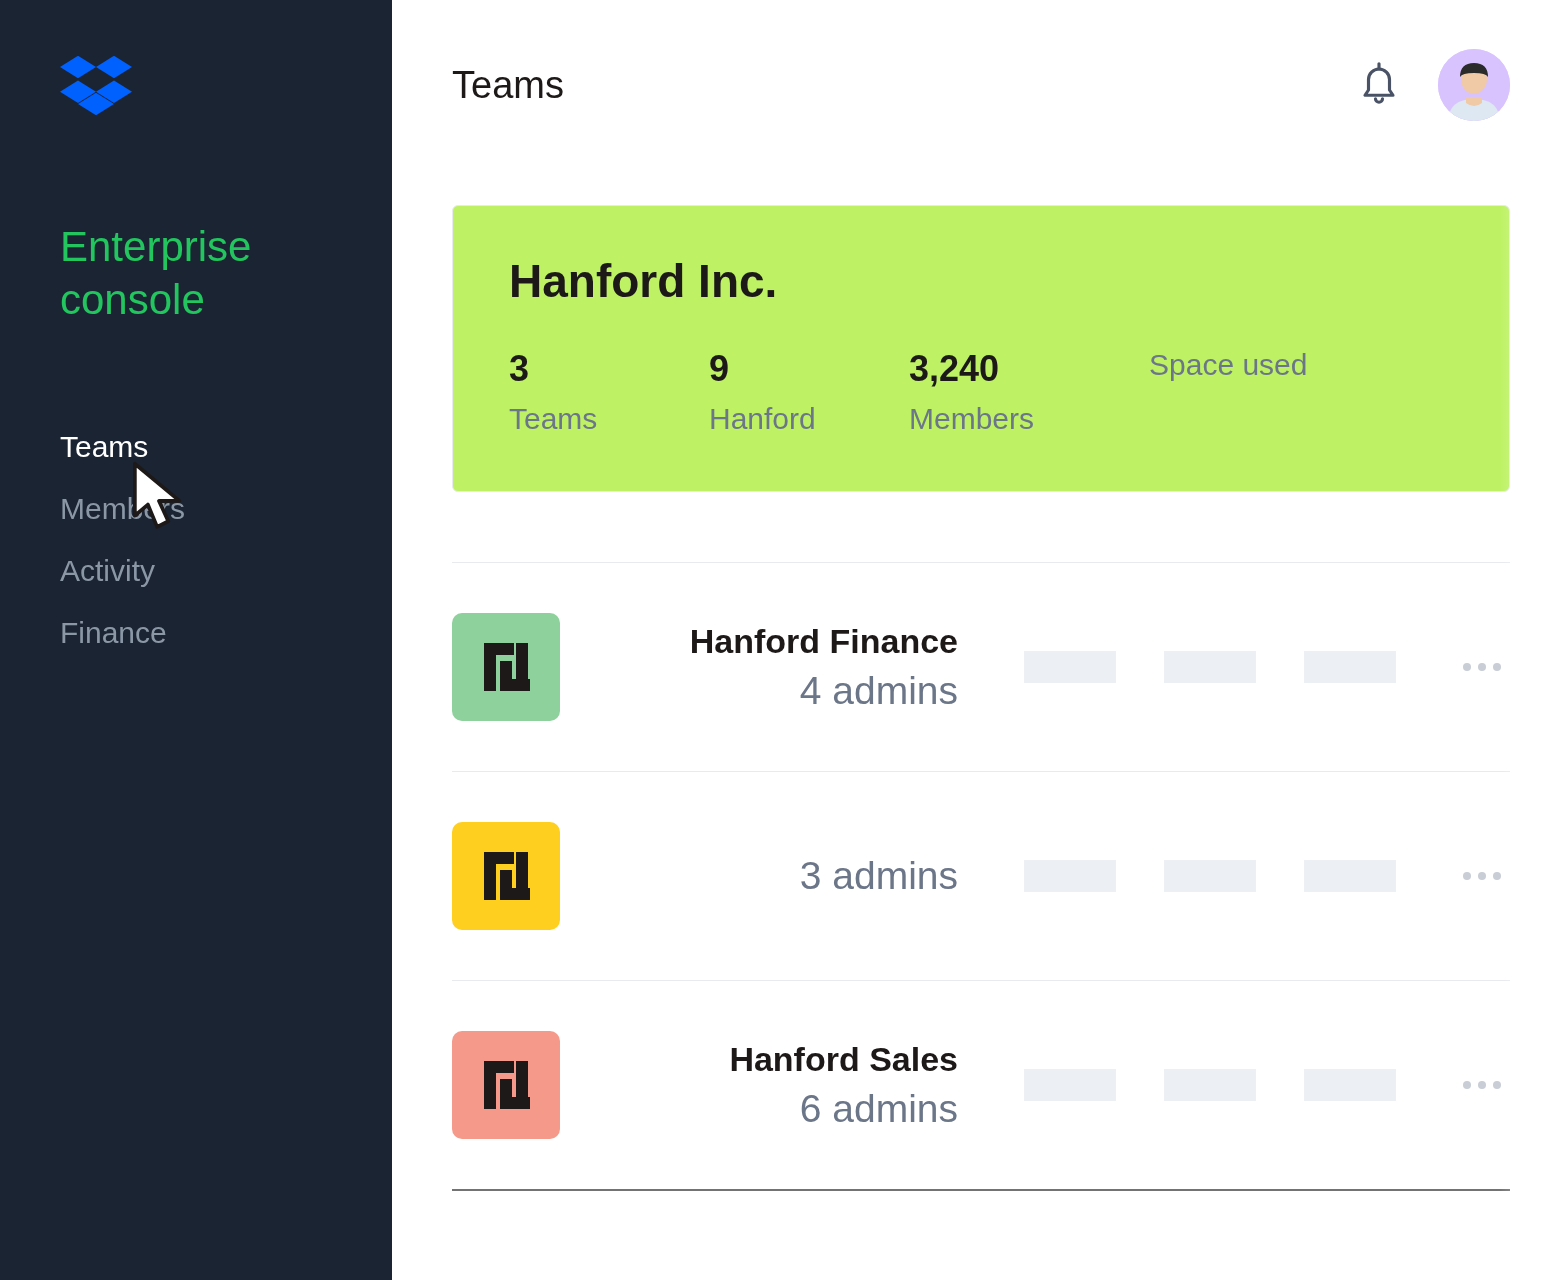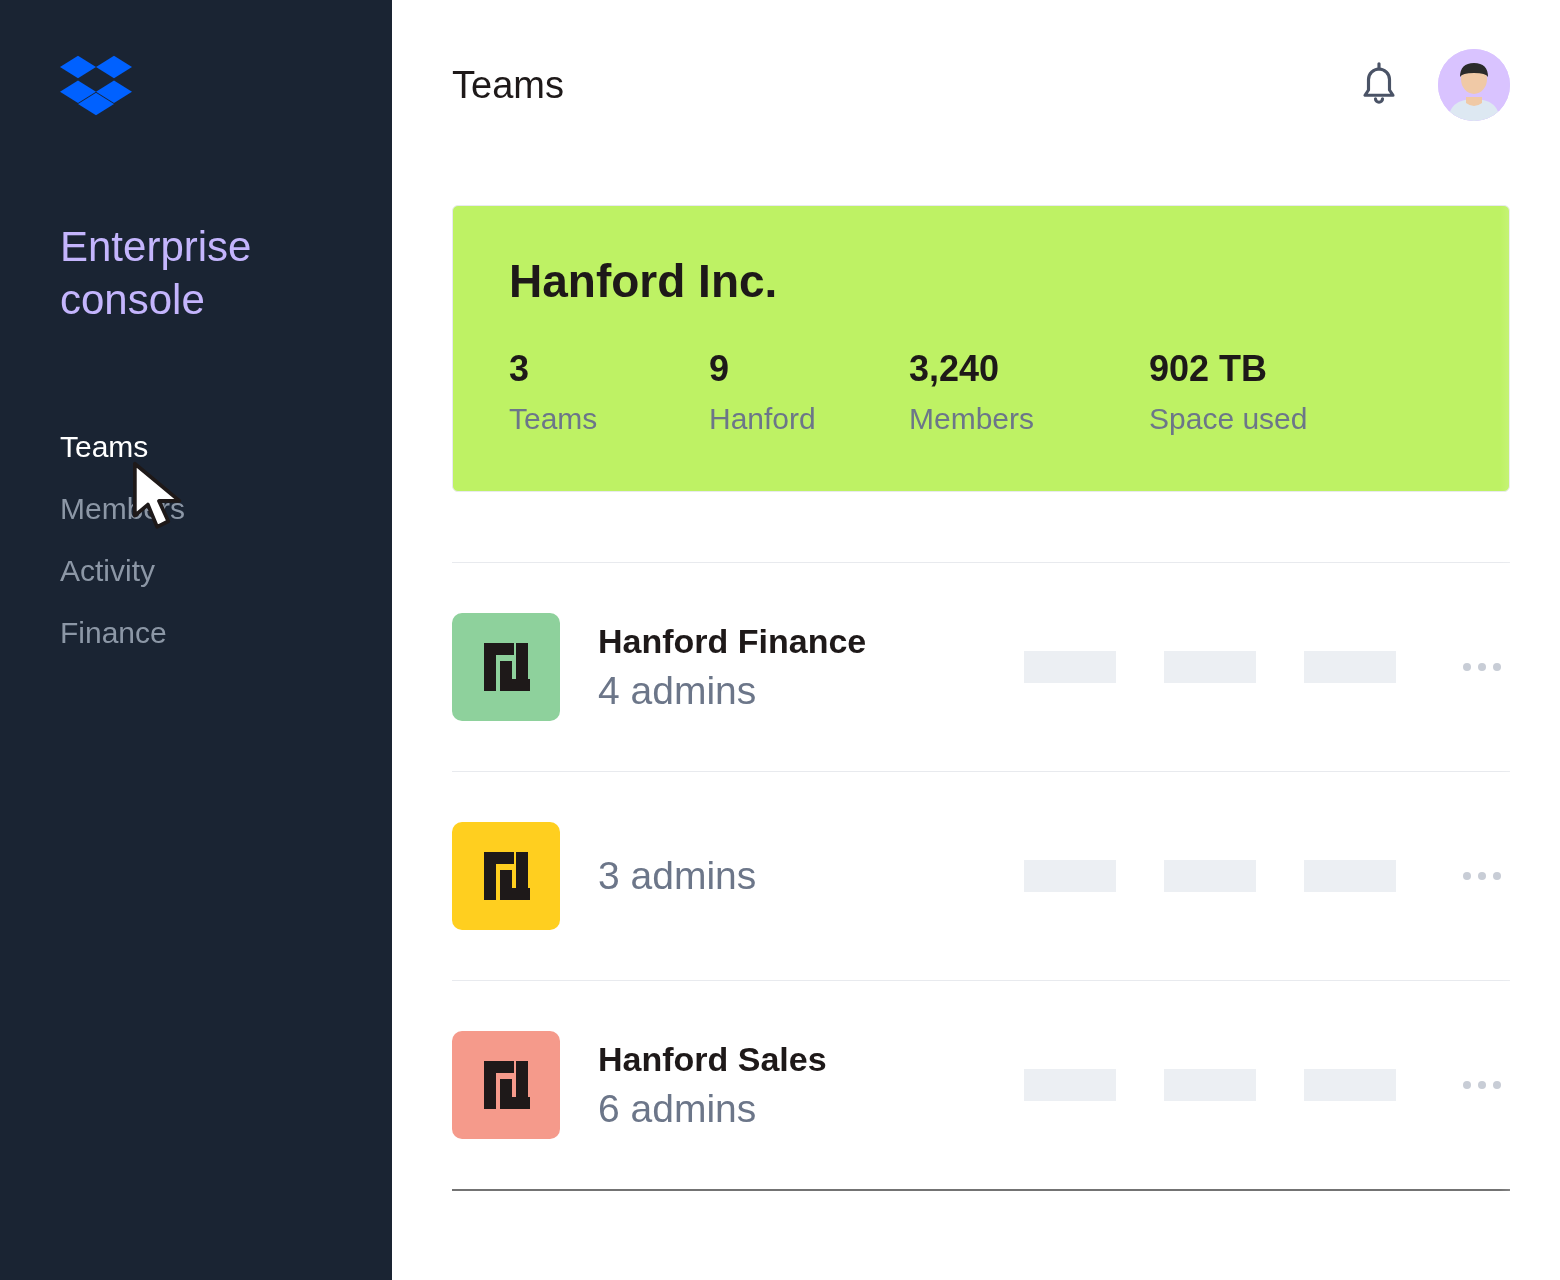--- a/index.html
+++ b/index.html
@@ -15,21 +15,21 @@
   
   .sidebar {
     width: 392px;
     height: 100%;
     background: #1a2433;
     padding: 55px 60px;
     flex-shrink: 0;
   }
   .logo { margin-bottom: 100px; }
   .app-title {
-    color: #c4b5fd;
+    color: #22c55e;
     font-size: 42px;
     font-weight: 400;
     line-height: 1.25;
     margin-bottom: 90px;
   }
   .nav { list-style: none; }
   .nav li {
     color: #8c97a6;
     font-size: 30px;
     font-weight: 400;
@@ -107,21 +107,21 @@
   .team-row:last-child { border-bottom: 2px solid #737373; }
   .team-icon {
     width: 108px; height: 108px;
     border-radius: 10px;
     display: flex; align-items: center; justify-content: center;
     flex-shrink: 0;
   }
   .team-icon.green  { background: #8ed19c; }
   .team-icon.yellow { background: #ffcf1f; }
   .team-icon.salmon { background: #f59a8b; }
-  .team-info { width: 360px; flex-shrink: 0; }
+  .team-info { width: 360px; flex-shrink: 0; text-align: right; }
   .team-name {
     font-size: 34px;
     font-weight: 700;
     color: #1e1919;
     margin-bottom: 8px;
   }
   .team-sub {
     font-size: 39px;
     color: #6c7689;
   }
@@ -225,21 +225,20 @@
       </div>
       <div class="stat">
         <div class="stat-value">9</div>
         <div class="stat-label">Hanford</div>
       </div>
       <div class="stat">
         <div class="stat-value">3,240</div>
         <div class="stat-label">Members</div>
       </div>
       <div class="stat">
-        <div class="stat-value">902 TB</div>
         <div class="stat-label">Space used</div>
       </div>
     </div>
   </section>
 
   <section class="team-list">
 
     <div class="team-row">
       <div class="team-icon green">
         <svg width="64" height="64" viewBox="0 0 64 64">

